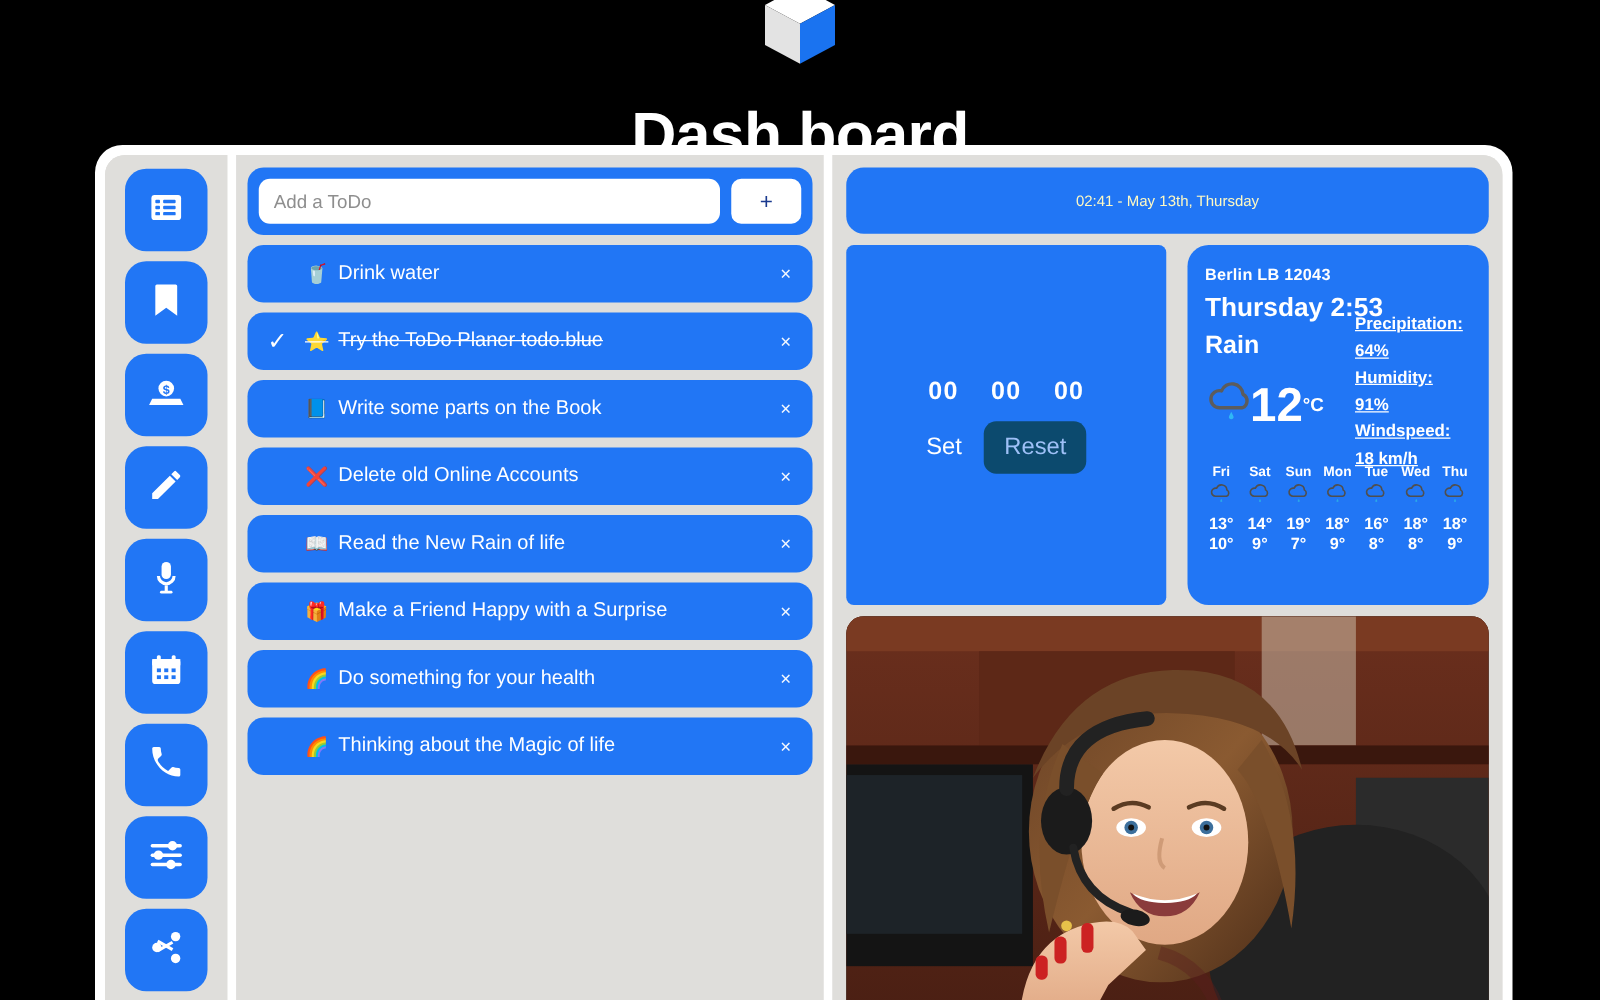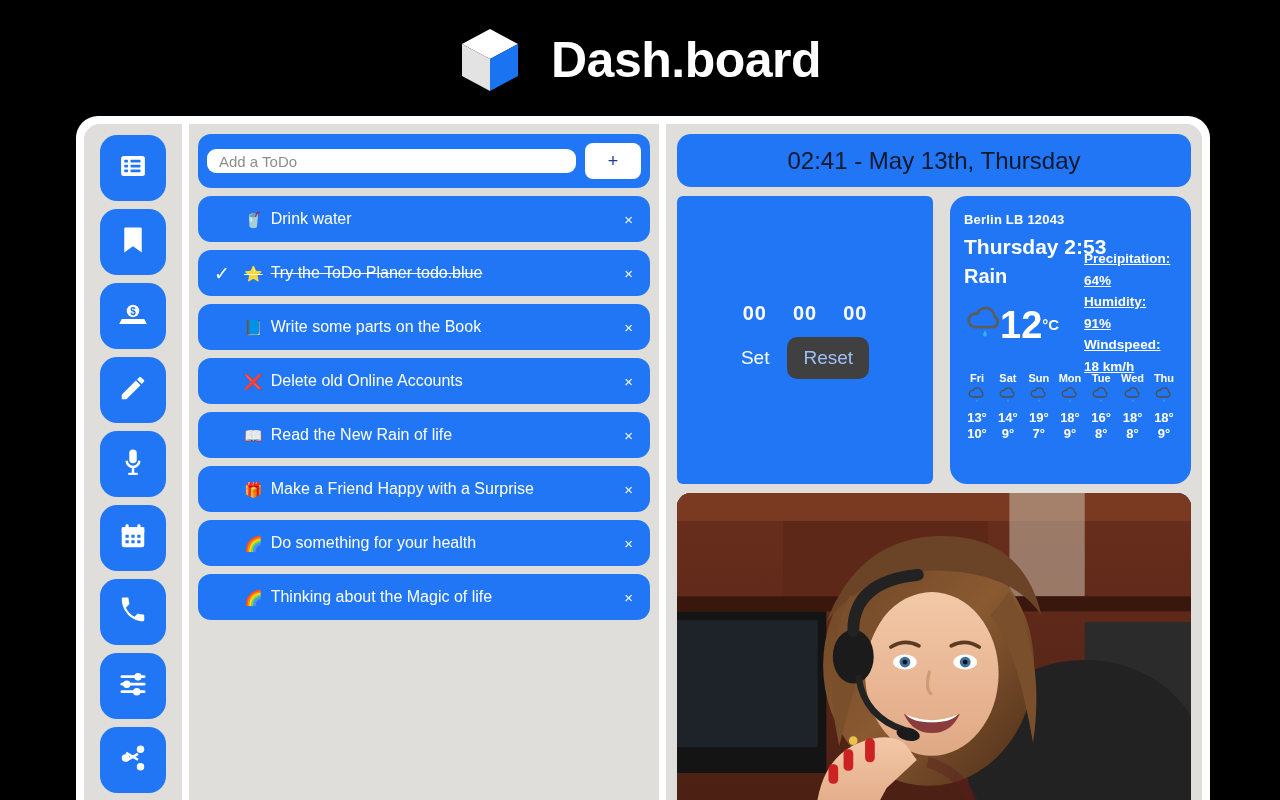--- a/index.html
+++ b/index.html
@@ -10,20 +10,21 @@
     overflow: hidden;
   }
 
   
   .brand {
     height: 120px;
     display: flex;
     align-items: center;
     justify-content: center;
     gap: 30px;
+    flex-direction: column;
   }
   .cube-svg { width: 62px; height: 66px; display: block; }
   .brand-title {
     color: #ffffff;
     font-size: 50px;
     font-weight: 700;
     letter-spacing: -0.5px;
     line-height: 1;
   }
 
@@ -90,21 +91,21 @@
     border-radius: 13px;
     height: 54px;
     display: flex;
     align-items: center;
     gap: 9px;
     padding: 0 9px;
     flex: 0 0 54px;
   }
   .add-input {
     flex: 1;
-    height: 24px;
+    height: 36px;
     border: none;
     outline: none;
     border-radius: 9px;
     background: #ffffff;
     padding: 0 12px;
     font-family: "Liberation Sans", sans-serif;
     font-size: 15px;
     color: #15803d;
   }
   .add-input::placeholder { color: #8e8e8e; }
@@ -167,22 +168,22 @@
     overflow: hidden;
   }
   .clock-bar {
     background: #2176f5;
     border-radius: 14px;
     height: 53px;
     flex: 0 0 53px;
     display: flex;
     align-items: center;
     justify-content: center;
-    color: #0f172a;
-    font-size: 24px;
+    color: #fef9c3;
+    font-size: 12px;
   }
   .widgets-row {
     display: flex;
     gap: 17px;
     height: 288px;
     flex: 0 0 288px;
   }
 
   
   .timer-card {
@@ -210,21 +211,21 @@
     gap: 18px;
   }
   .timer-set {
     font-size: 19px;
     color: #ffffff;
     cursor: pointer;
   }
   .timer-reset {
     font-size: 19px;
     color: #9ec0f7;
-    background: #404040;
+    background: #0c4a6e;
     border: none;
     border-radius: 10px;
     padding: 10px 16px;
     cursor: pointer;
     font-family: "Liberation Sans", sans-serif;
   }
 
   
   .weather-card {
     flex: 1;

